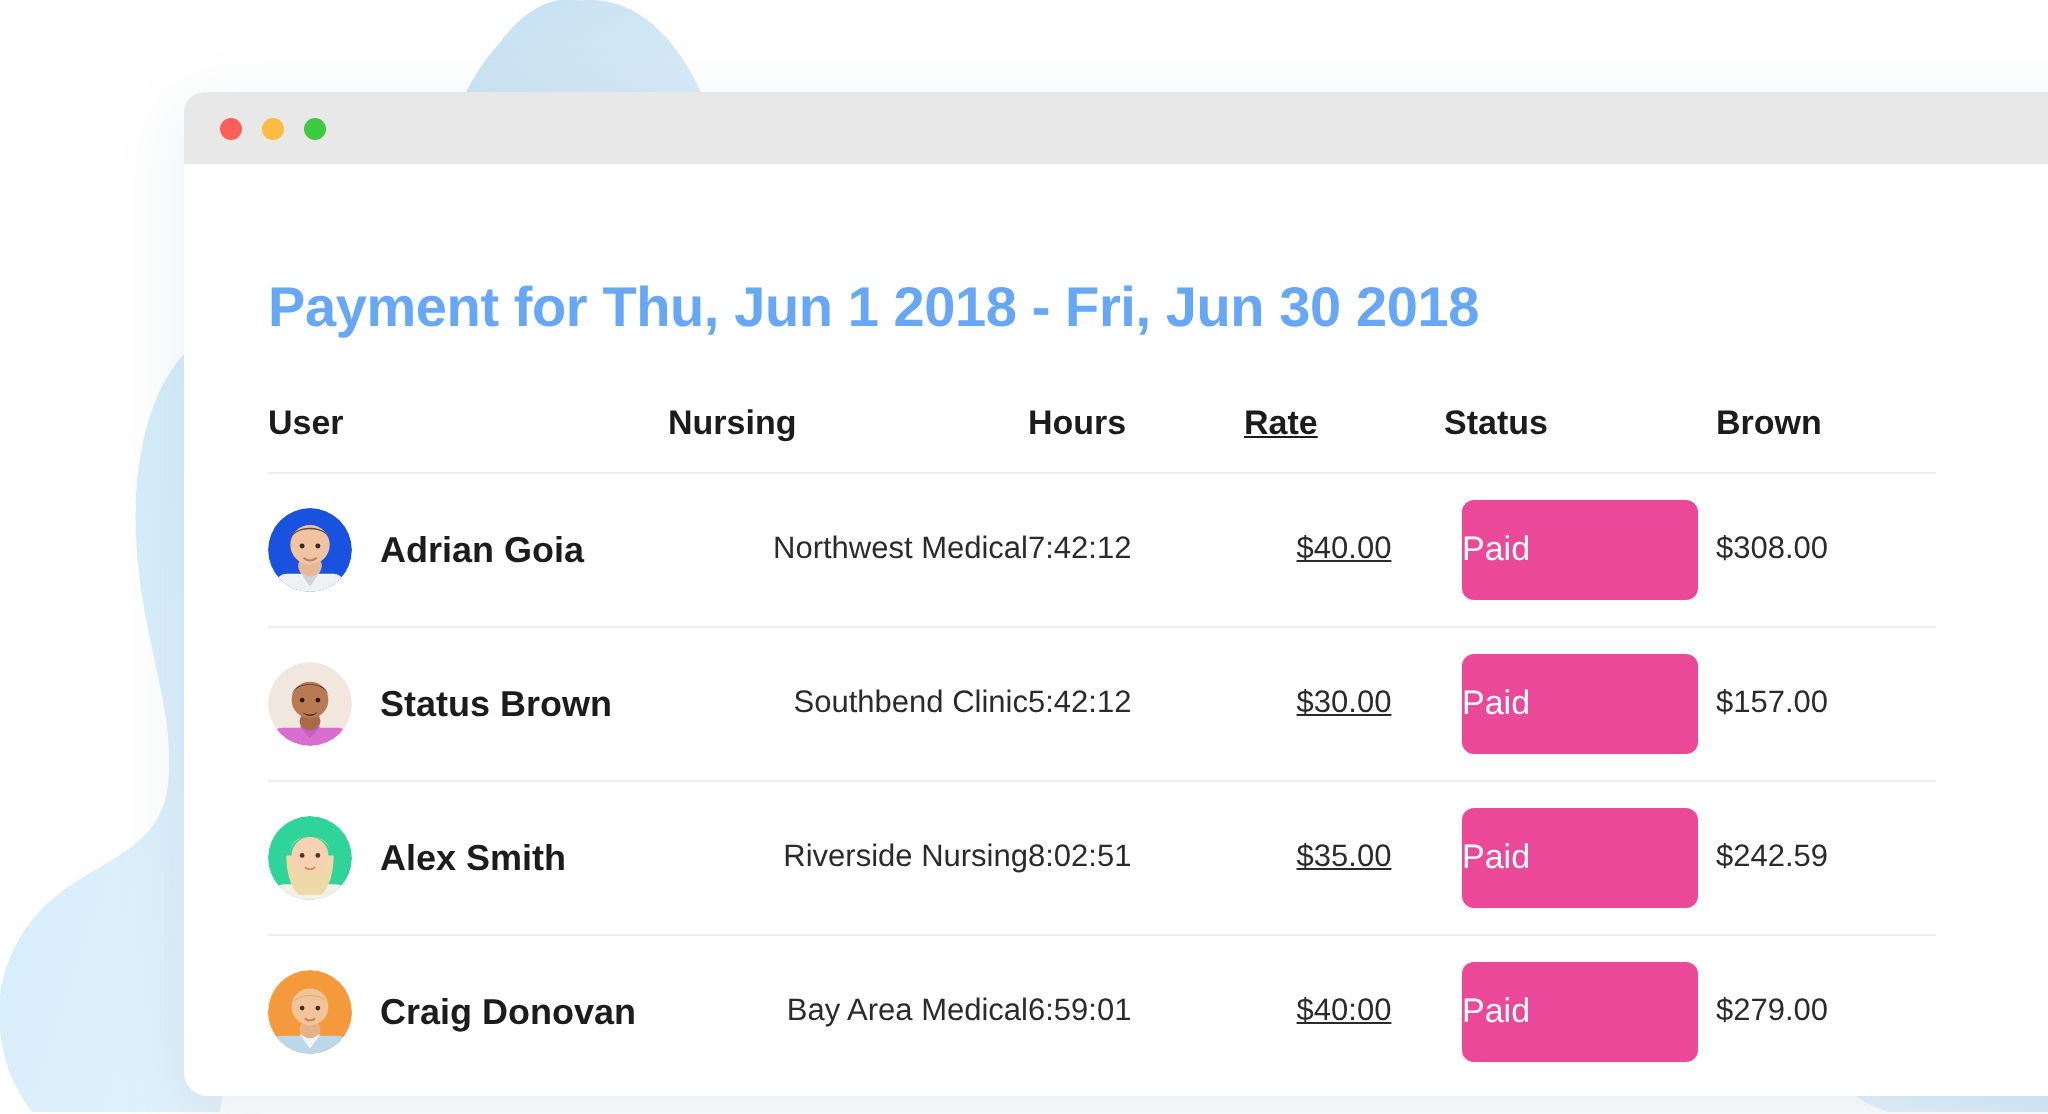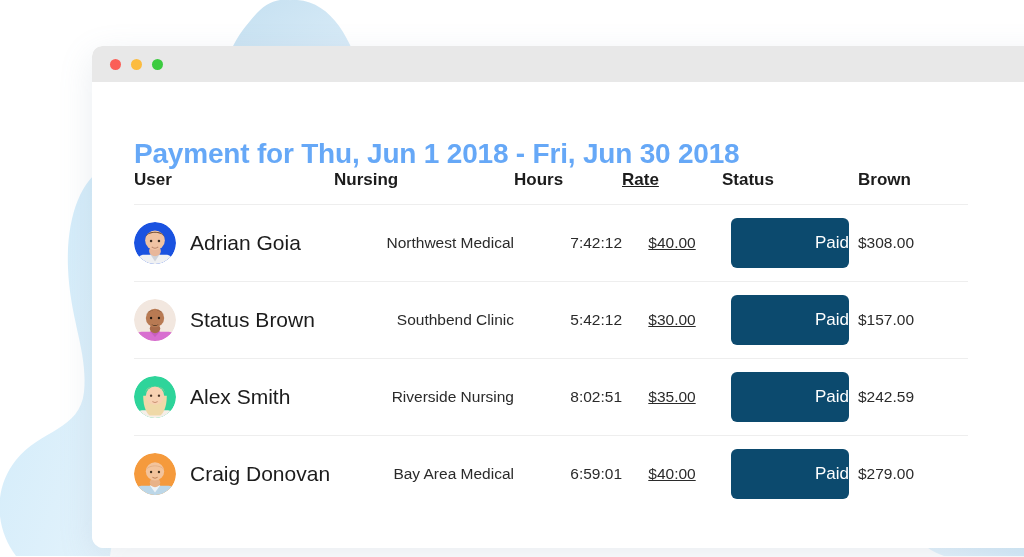--- a/index.html
+++ b/index.html
@@ -78,20 +78,21 @@
     letter-spacing: -0.2px;
     padding-top: 56px;
     padding-bottom: 0;
     white-space: nowrap;
   }
 
   
   table.payments {
     width: 806px;
     border-collapse: collapse;
+    margin-top: 32px;
     table-layout: fixed;
   }
 
   table.payments th {
     font-size: 17px;
     font-weight: bold;
     color: #1c1c1c;
     padding-bottom: 14px;
     text-align: left;
     white-space: nowrap;
@@ -107,56 +108,56 @@
   }
 
   
   .col-user    { width: 200px; text-align: left; }
   .col-project { width: 180px; text-align: right; }
   .col-hours   { width: 108px; text-align: center; }
   .col-rate    { width: 100px; text-align: center; }
   .col-status  { width: 136px; text-align: center; }
   .col-amount  { width: 110px; text-align: right; }
 
-  th.col-hours, td.col-hours   { text-align: right; }
+  th.col-hours, td.col-hours   { text-align: left; }
   th.col-rate,  td.col-rate    { text-align: center; text-decoration: underline; }
   th.col-status,td.col-status  { text-align: center; }
   th.col-amount,td.col-amount  { text-align: left; }
 
   .user-cell {
     display: flex;
     align-items: center;
     gap: 14px;
   }
 
   .user-name {
-    font-weight: normal;
-    font-size: 21px;
+    font-weight: bold;
+    font-size: 18px;
     color: #1c1c1c;
   }
 
   .avatar {
     width: 42px;
     height: 42px;
     border-radius: 50%;
     flex: 0 0 42px;
     overflow: hidden;
     display: block;
   }
 
   .status-btn {
     display: inline-block;
     width: 118px;
     height: 50px;
     line-height: 50px;
     border-radius: 6px;
-    background: #0c4a6e;
+    background: #ec4899;
     color: #ffffff;
     font-size: 17px;
-    text-align: right;
+    text-align: left;
     border: none;
     cursor: pointer;
     font-family: "Liberation Sans", sans-serif;
   }
 </style>
 </head>
 <body>
 
 <div id="stage">
 

